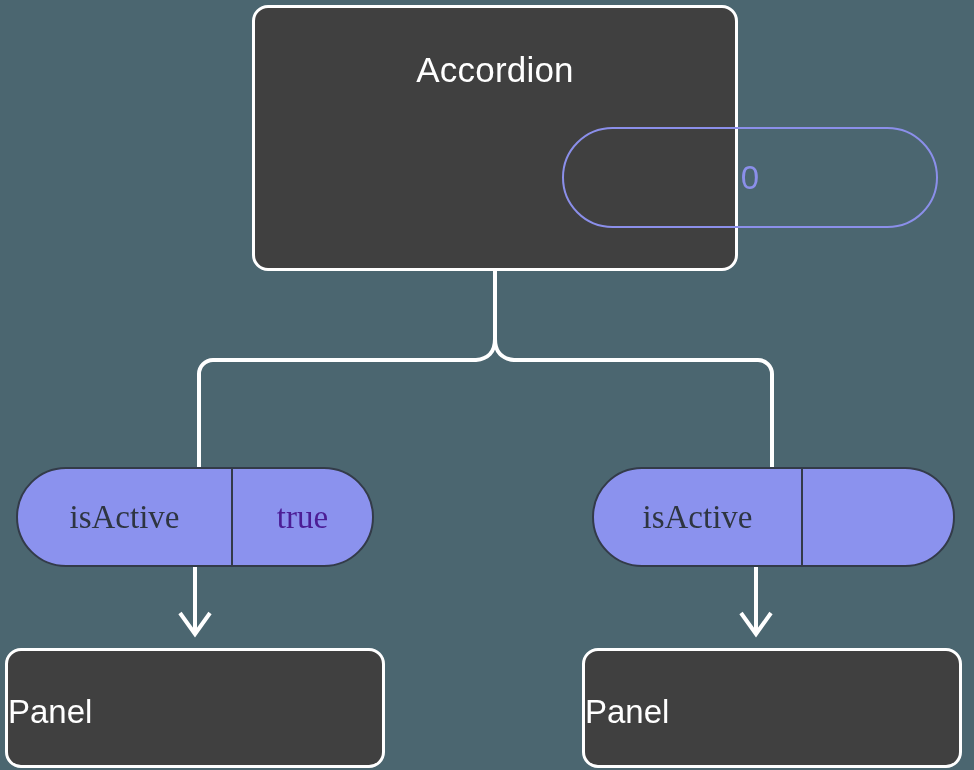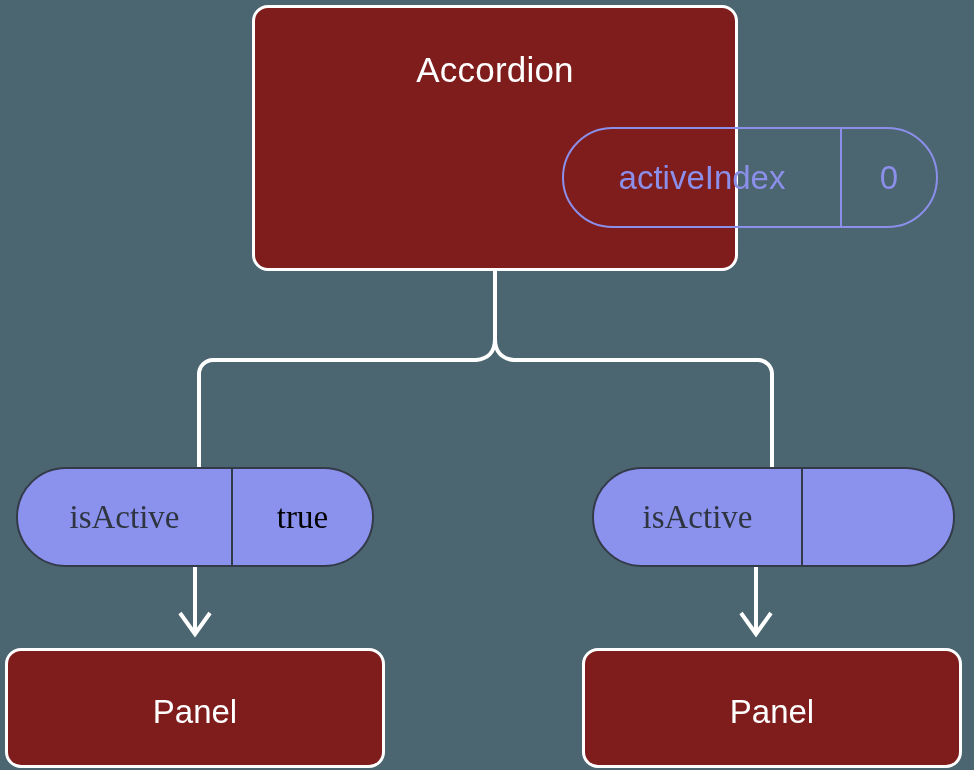--- a/index.html
+++ b/index.html
@@ -27,21 +27,21 @@
     top: 0;
     width: 974px;
     height: 770px;
     pointer-events: none;
   }
 
   
   .darkbox {
     position: absolute;
     box-sizing: border-box;
-    background: #7f1d1d;
+    background: #404040;
     border: 3px solid #ffffff;
     border-radius: 16px;
   }
 
   #accordion-box {
     left: 252px;
     top: 5px;
     width: 486px;
     height: 266px;
   }
@@ -113,21 +113,21 @@
     color: #2e3541;
     font-size: 33px;
     border-right: 2px solid #333b49;
     box-sizing: border-box;
   }
   .pill-filled .pill-val {
     flex: 1 1 auto;
     display: flex;
     align-items: center;
     justify-content: center;
-    color: #000000;
+    color: #4c1d95;
     font-size: 33px;
     box-sizing: border-box;
   }
 
   #isactive-true-pill {
     left: 16px;
     top: 467px;
     width: 358px;
     height: 100px;
   }
@@ -152,21 +152,20 @@
     left: 582px;
     top: 648px;
     width: 380px;
     height: 120px;
   }
   .panel-label {
     position: absolute;
     left: 0;
     right: 0;
     top: 44px;
-    text-align: center;
     color: #ffffff;
     font-size: 33px;
     line-height: 1;
   }
 </style>
 </head>
 <body>
 
 <div id="stage">
 
@@ -187,21 +186,20 @@
     <g fill="none" stroke="#ffffff" stroke-width="4" stroke-linecap="butt">
       <path d="M 756 567 L 756 633"></path>
       <path d="M 741 613 L 756 634 L 771 613" stroke-linejoin="miter"></path>
     </g>
   </svg>
 
   <div class="darkbox" id="accordion-box">
     <div class="box-title">Accordion</div>
 
     <div class="pill-outline" id="activeindex-pill">
-      <div class="pill-key">activeIndex</div>
       <div class="pill-val">0</div>
     </div>
   </div>
 
   <div class="pill-filled" id="isactive-true-pill">
     <div class="pill-key">isActive</div>
     <div class="pill-val">true</div>
   </div>
 
   <div class="pill-filled" id="isactive-false-pill">

